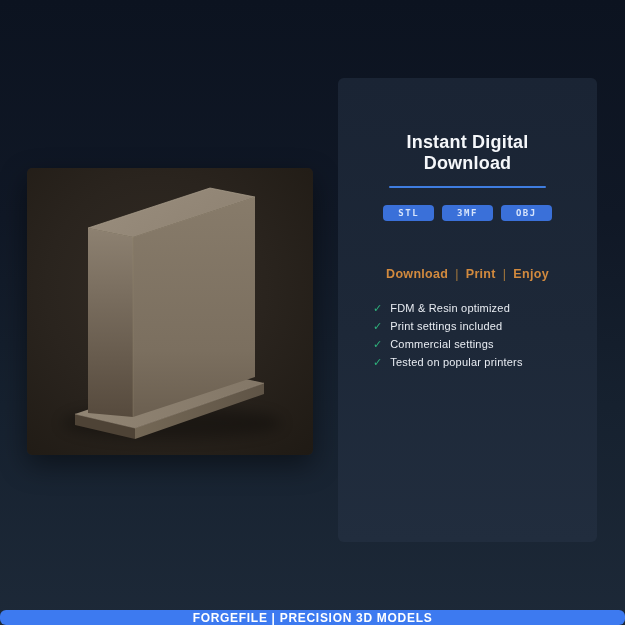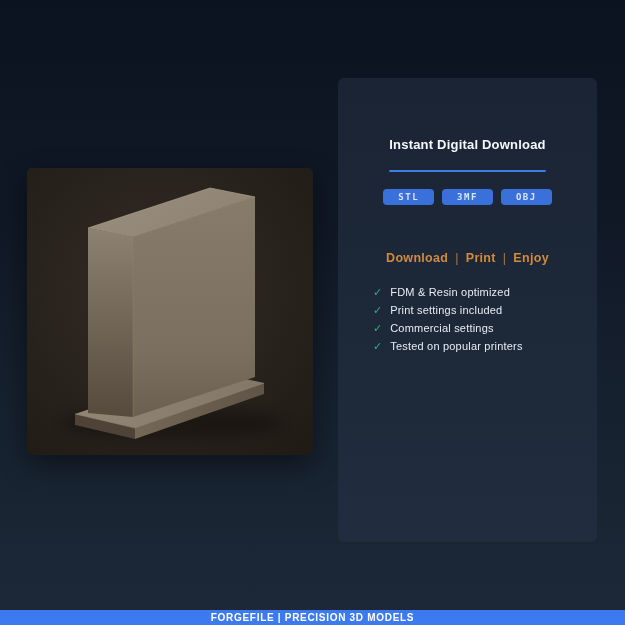--- a/index.html
+++ b/index.html
@@ -15,42 +15,42 @@
     box-shadow:0 10px 28px rgba(0,0,0,0.45);
   }
   .product-card svg{display:block;width:286px;height:287px;}
   .panel{
     position:absolute;left:338px;top:78px;width:259px;height:464px;
     border-radius:6px;
     background:linear-gradient(180deg,#1a2434 0%,#1d2838 55%,#212d3e 100%);
   }
   .panel-title{
     margin:54px auto 12px;width:185px;text-align:center;
-    color:#f5f7fa;font-size:13px;line-height:26px;font-weight:bold;letter-spacing:0.2px;
+    color:#f5f7fa;font-size:18px;line-height:21px;font-weight:bold;letter-spacing:0.2px;
   }
   .title-underline{width:157px;height:2px;background:#3f7de0;margin:5px auto 0;border-radius:1px;}
   .badges{margin-top:17px;display:flex;justify-content:center;gap:8px;}
   .badge{
     background:#3a70d9;color:#d7e4fb;border:none;border-radius:4px;
     font-family:"DejaVu Sans Mono", monospace;font-size:9px;font-weight:bold;
     letter-spacing:1.5px;padding:4px 15px 3px;line-height:9px;cursor:pointer;
   }
   .tagline{
     margin-top:46px;text-align:center;color:#d28a3e;
     font-size:12.5px;font-weight:600;letter-spacing:0.3px;
   }
   .tagline .sep{color:#a6793c;padding:0 7px;font-weight:400;}
   .features{margin-top:22px;padding-left:35px;}
   .feature-row{display:flex;align-items:baseline;gap:8px;margin-bottom:7px;}
   .check{color:#2fb37c;font-size:11px;line-height:11px;}
   .feature-text{color:#e8ecf2;font-size:11px;line-height:11px;letter-spacing:0.2px;}
   .footer{
     position:absolute;left:0;bottom:0;width:625px;height:15px;background:#3d7af0;
-    color:#ffffff;font-size:10px;font-weight:bold;letter-spacing:0.7px;
-    text-align:center;line-height:16px;
+    color:#ffffff;font-size:12px;font-weight:bold;letter-spacing:0.7px;
+    text-align:center;line-height:16px;border-radius:6px;
   }
 </style>
 </head>
 <body>
 
 <div class="product-card">
   <svg viewBox="0 0 286 287" aria-hidden="true">
     <defs>
       <linearGradient id="gFront" x1="0" y1="0" x2="0" y2="1">
         <stop offset="0" stop-color="#877b6a"></stop>

